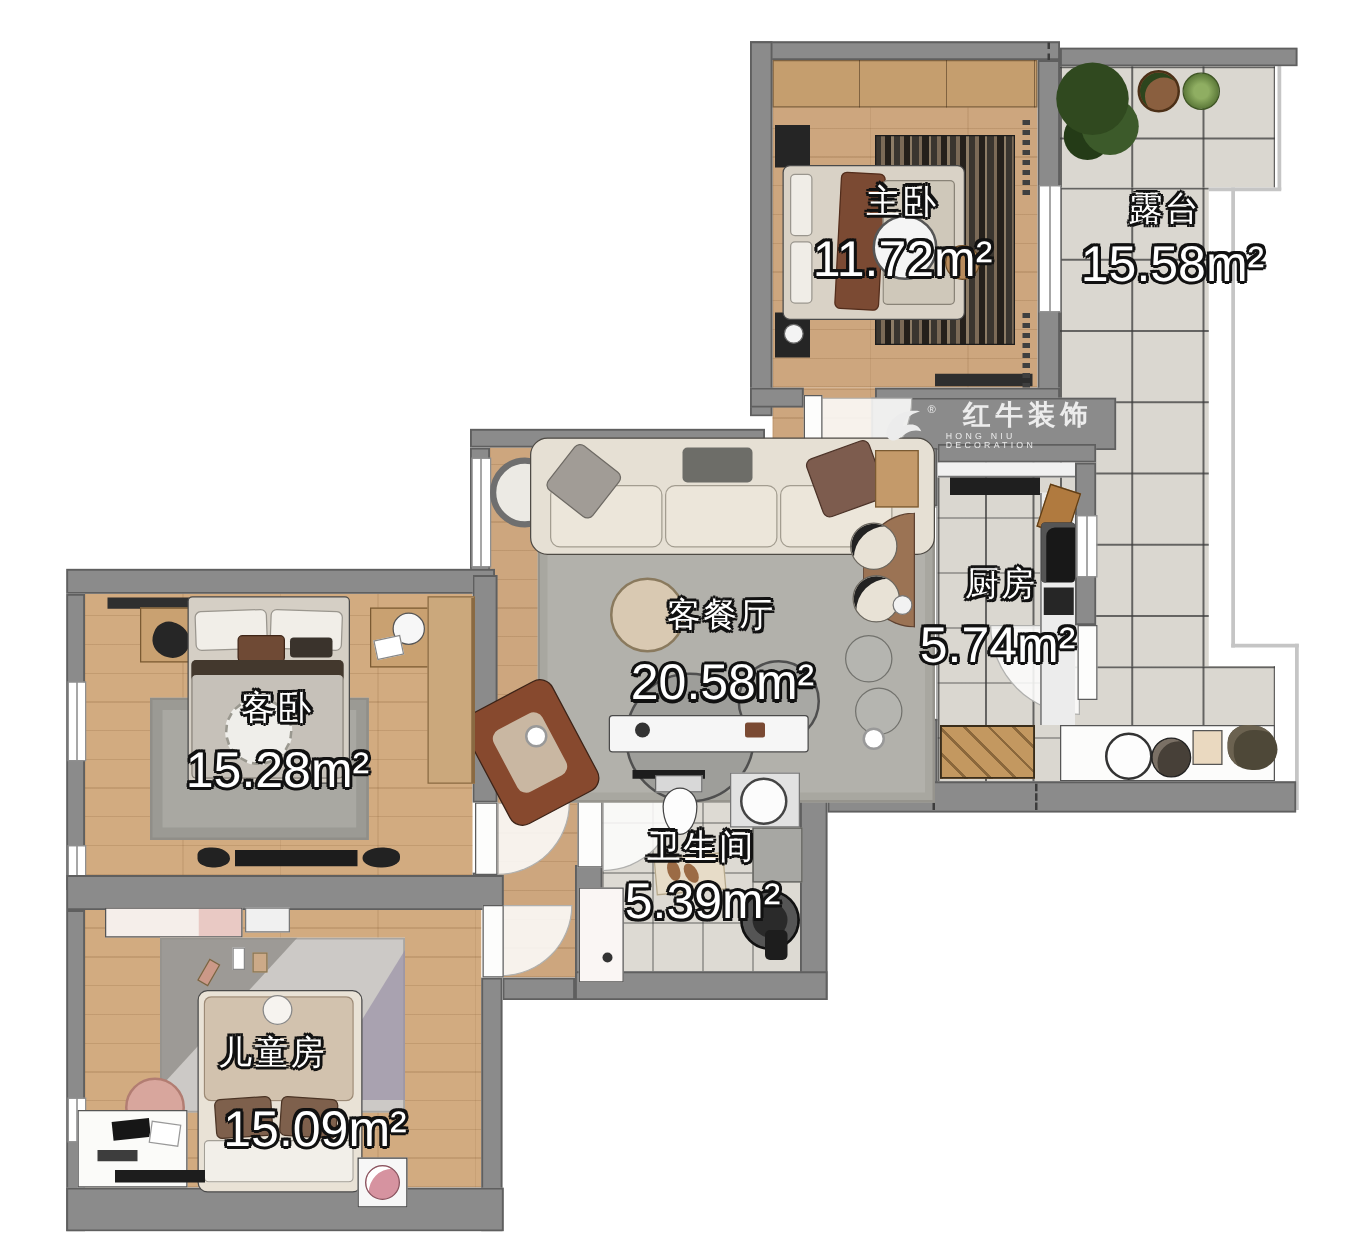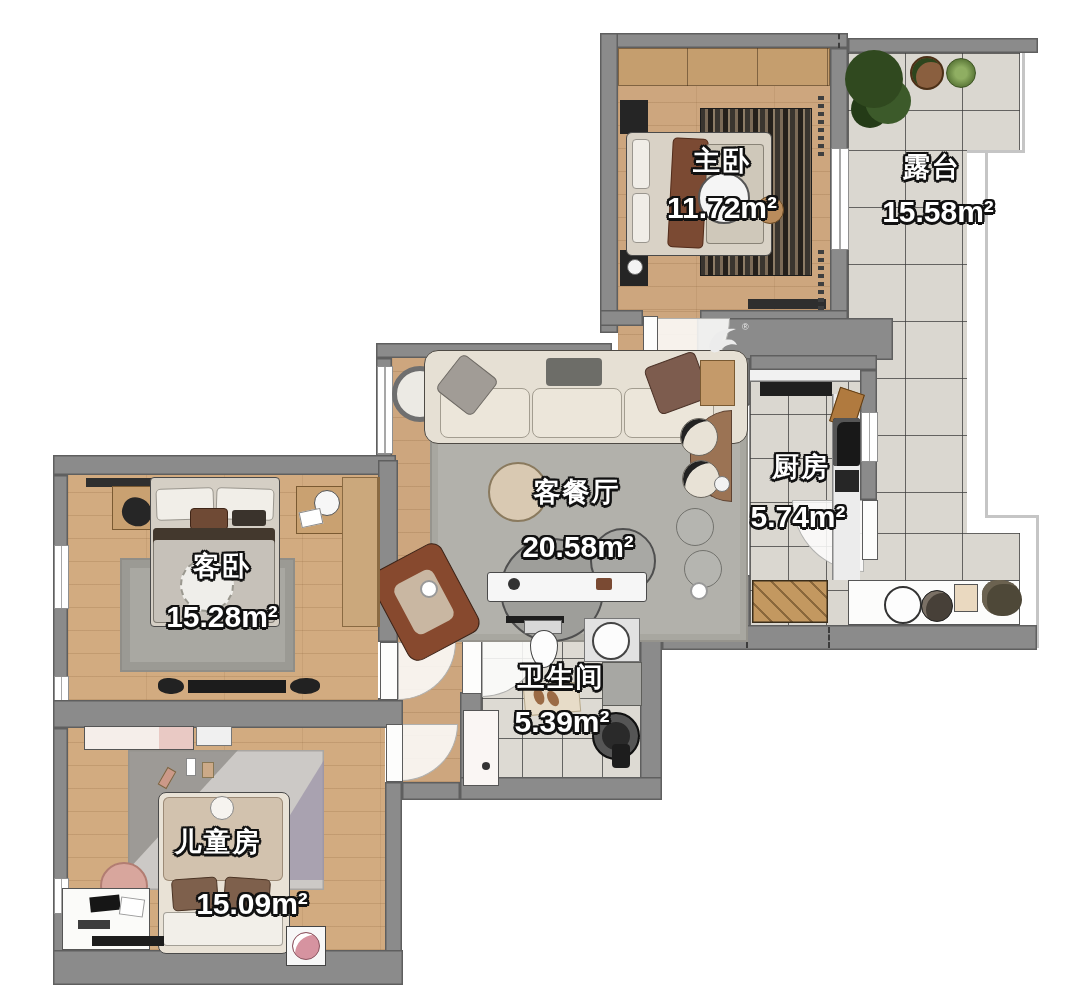--- a/index.html
+++ b/index.html
@@ -21,25 +21,25 @@
   .winV{position:absolute;background:linear-gradient(90deg,#fff 0 44%,#a7a7a7 44% 56%,#fff 56%);
         border:1px solid #8f8f8f;}
   .leaf{position:absolute;background:#fdfdfc;border:1.5px solid #5c5c5c;}
   .arc{position:absolute;background:rgba(253,253,252,.88);border:1px solid #b0b0ae;}
   .arcBR{border-radius:0 0 100% 0;}
   .arcBL{border-radius:0 0 0 100%;}
   .tline{position:absolute;background:#c5c5c5;}
   .dash{position:absolute;border-left:2px dashed #3c3c3c;width:0;}
   .furn{position:absolute;}
   .cir{border-radius:50%;}
-  .lbl{position:absolute;transform:translate(-50%,-50%);color:#fff;font-weight:bold;white-space:nowrap;
+  .lbl{position:absolute;transform:translate(-50%,-50%);color:#fff;font-weight:normal;white-space:nowrap;
        text-shadow:-2px -2px 0 #111,2px -2px 0 #111,-2px 2px 0 #111,2px 2px 0 #111,
                    0 -2.5px 0 #111,0 2.5px 0 #111,-2.5px 0 0 #111,2.5px 0 0 #111;}
   .lbl-name{font-size:27px;letter-spacing:2px;}
-  .lbl-area{font-size:30px;}
+  .lbl-area{font-size:40px;}
   .logo{position:absolute;display:flex;align-items:center;gap:8px;color:#ececec;}
   .logo .cn{font-size:22px;font-weight:bold;letter-spacing:4px;line-height:1;}
   .logo .en{font-size:7px;letter-spacing:2.6px;margin-top:3px;}
   .logo .reg{font-size:9px;align-self:flex-start;margin:-2px 0 0 -6px;}
   .pantry{position:absolute;background:#c39860;
         background-image:repeating-linear-gradient(45deg,rgba(70,45,15,.45) 0 2px,transparent 2px 14px);
         box-shadow:inset 0 0 0 1.5px #3a2d1a;}
   .stripeRug{position:absolute;
         background-image:repeating-linear-gradient(90deg,#3a352f 0 5px,#7b6a57 5px 8px,#25201b 8px 13px,#8d7c66 13px 15px);
         box-shadow:inset 0 0 0 1px #1c1c1c;}
@@ -234,20 +234,24 @@
   <div class="furn" style="left:286px;top:926px;width:38px;height:38px;background:#f7f7f7;border:1.5px solid #444;"></div>
   <div class="furn cir" style="left:292px;top:932px;width:26px;height:26px;background:#d693a0;border:1.5px solid #8a5560;box-shadow:inset 8px 8px 0 -6px #fff;"></div>
 
   <div class="logo" style="left:706px;top:324px;width:182px;height:32px;">
     <span style="position:relative;display:inline-block;width:34px;height:30px;">
       <svg width="34" height="30" viewBox="0 0 34 30">
           <path d="M3 22 C5 9 16 2 30 4 C21 7 18 10 16 16 C24 13 29 15 31 20 C24 18 19 21 13 26 C8 29 4 27 3 22 Z" fill="#ececec"></path>
         </svg>
     </span>
     <span class="reg">®</span>
+    <span style="display:flex;flex-direction:column;align-items:center;">
+      <span class="cn">红牛装饰</span>
+      <span class="en">HONG NIU DECORATION</span>
+    </span>
   </div>
 
   <div class="lbl lbl-name" style="left:722px;top:161px;">主卧</div>
   <div class="lbl lbl-area" style="left:722px;top:208px;">11.72m²</div>
   <div class="lbl lbl-name" style="left:932px;top:167px;">露台</div>
   <div class="lbl lbl-area" style="left:938px;top:212px;">15.58m²</div>
   <div class="lbl lbl-name" style="left:801px;top:467px;">厨房</div>
   <div class="lbl lbl-area" style="left:798px;top:517px;">5.74m²</div>
   <div class="lbl lbl-name" style="left:577px;top:492px;">客餐厅</div>
   <div class="lbl lbl-area" style="left:578px;top:547px;">20.58m²</div>

